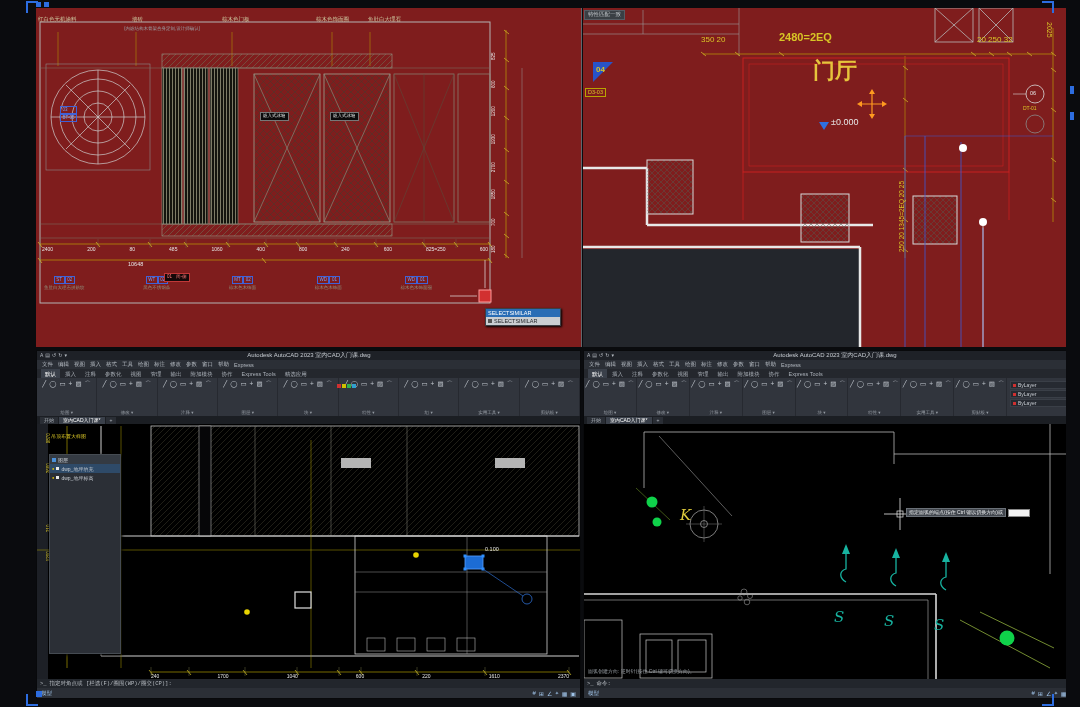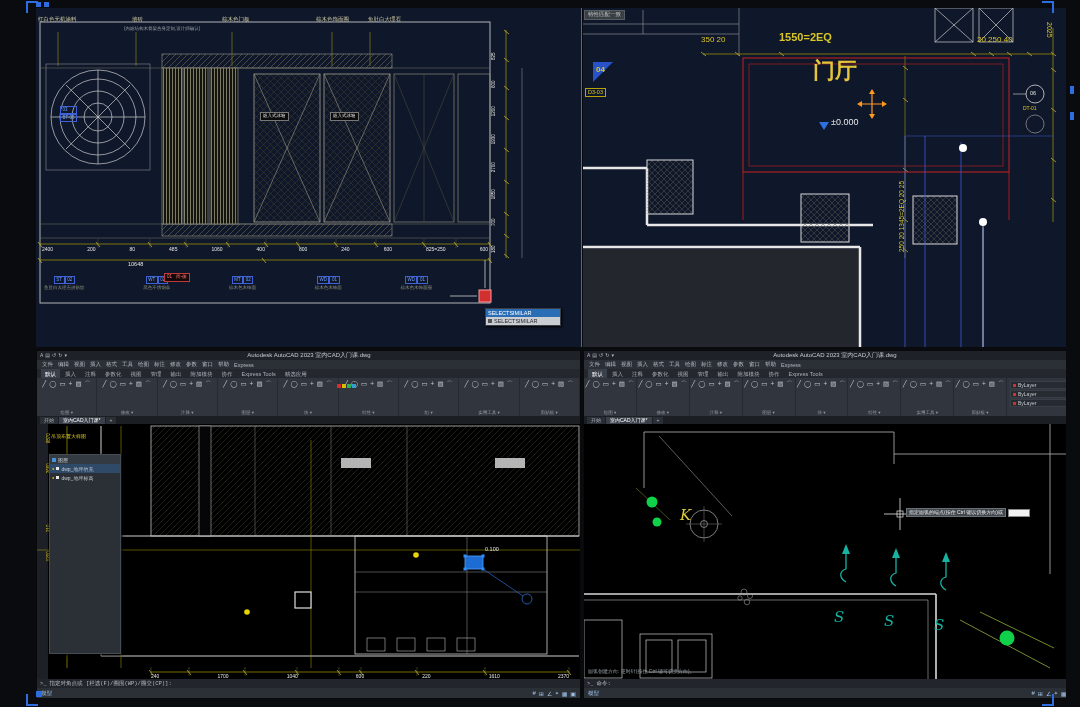--- a/index.html
+++ b/index.html
@@ -1,19 +1,19 @@
 <!DOCTYPE html>
 <html><head>
 <meta charset="utf-8">
 <style>
   *{margin:0;padding:0;box-sizing:border-box}
   html,body{width:1080px;height:707px;overflow:hidden}
   body{background:#0a0b0e;position:relative;font-family:"Liberation Sans",sans-serif}
   .abs{position:absolute}
-  .q{position:absolute;background:#0f172a;overflow:hidden}
+  .q{position:absolute;background:#7f1d1d;overflow:hidden}
   .ov{position:absolute;white-space:nowrap;line-height:1}
   .f4{font-size:4.5px}.f5{font-size:5px}.f55{font-size:5.5px}.f65{font-size:6.5px}
   .f7{font-size:7px}.f8{font-size:8px}.f9{font-size:9px}.f11{font-size:11px}.f15{font-size:15px}.f19{font-size:22px}
   .yel{color:#d8c526}.wht{color:#e6e6e6}.gry{color:#9aa0a6}.lab{color:#cfc9a0}.teal{color:#17b3a0}
   .b{font-weight:bold}.i{font-style:italic;font-family:"DejaVu Serif",serif}
   .dimrow{display:flex;justify-content:space-between}
   .vdimcol{display:flex;flex-direction:column;justify-content:space-between;align-items:center}
   .rot{transform:rotate(-90deg)}
   .tagline{display:flex;justify-content:space-between}
   .taggrp{text-align:center}
@@ -252,22 +252,22 @@
       <polygon points="289,81 286,86 292,86"></polygon>
         <polygon points="289,111 286,106 292,106"></polygon>
     </g>
     <polygon points="236,114 246,114 241,122" fill="#2e6fe0"></polygon>
     <polygon points="10,54 30,54 10,74" fill="#2853c8"></polygon>
     <circle cx="452" cy="86" r="9" fill="none" stroke="#d8d8d8" stroke-width="0.8"></circle>
     <path d="M430,86 H443" stroke="#d8d8d8" stroke-width="0.6"></path>
     <circle cx="452" cy="116" r="9" fill="none" stroke="#8a8a8a" stroke-width="0.8"></circle>
   </svg>
   <span class="ov yel f8" style="left:118px;top:28px">350 20</span>
-  <span class="ov yel f11 b" style="left:196px;top:24px">1550=2EQ</span>
-  <span class="ov yel f8" style="left:394px;top:28px">20  250  40</span>
+  <span class="ov yel f11 b" style="left:196px;top:24px">2480=2EQ</span>
+  <span class="ov yel f8" style="left:394px;top:28px">20  250  32</span>
   <span class="ov yel f7" style="left:470px;top:14px;transform:rotate(90deg);transform-origin:left top">2025</span>
   <span class="ov yel f19 b" style="left:230px;top:52px;color:#e6c43c">门厅</span>
   <span class="ov wht f9" style="left:248px;top:110px">±0.000</span>
   <span class="ov yel f65" style="left:316px;top:244px;transform:rotate(-90deg);transform-origin:left top">250 20 1345=2EQ 20 25</span>
   <span class="ov yel f8 b" style="left:13px;top:58px">04</span>
   <span class="ov yel f55" style="left:2px;top:80px;border:1px solid #b8a400;padding:0.5px 2px">D3-03</span>
   <span class="ov wht f55" style="left:447px;top:83px">06</span>
   <span class="ov yel f5" style="left:440px;top:98px">DT-01</span>
 </div>
 

